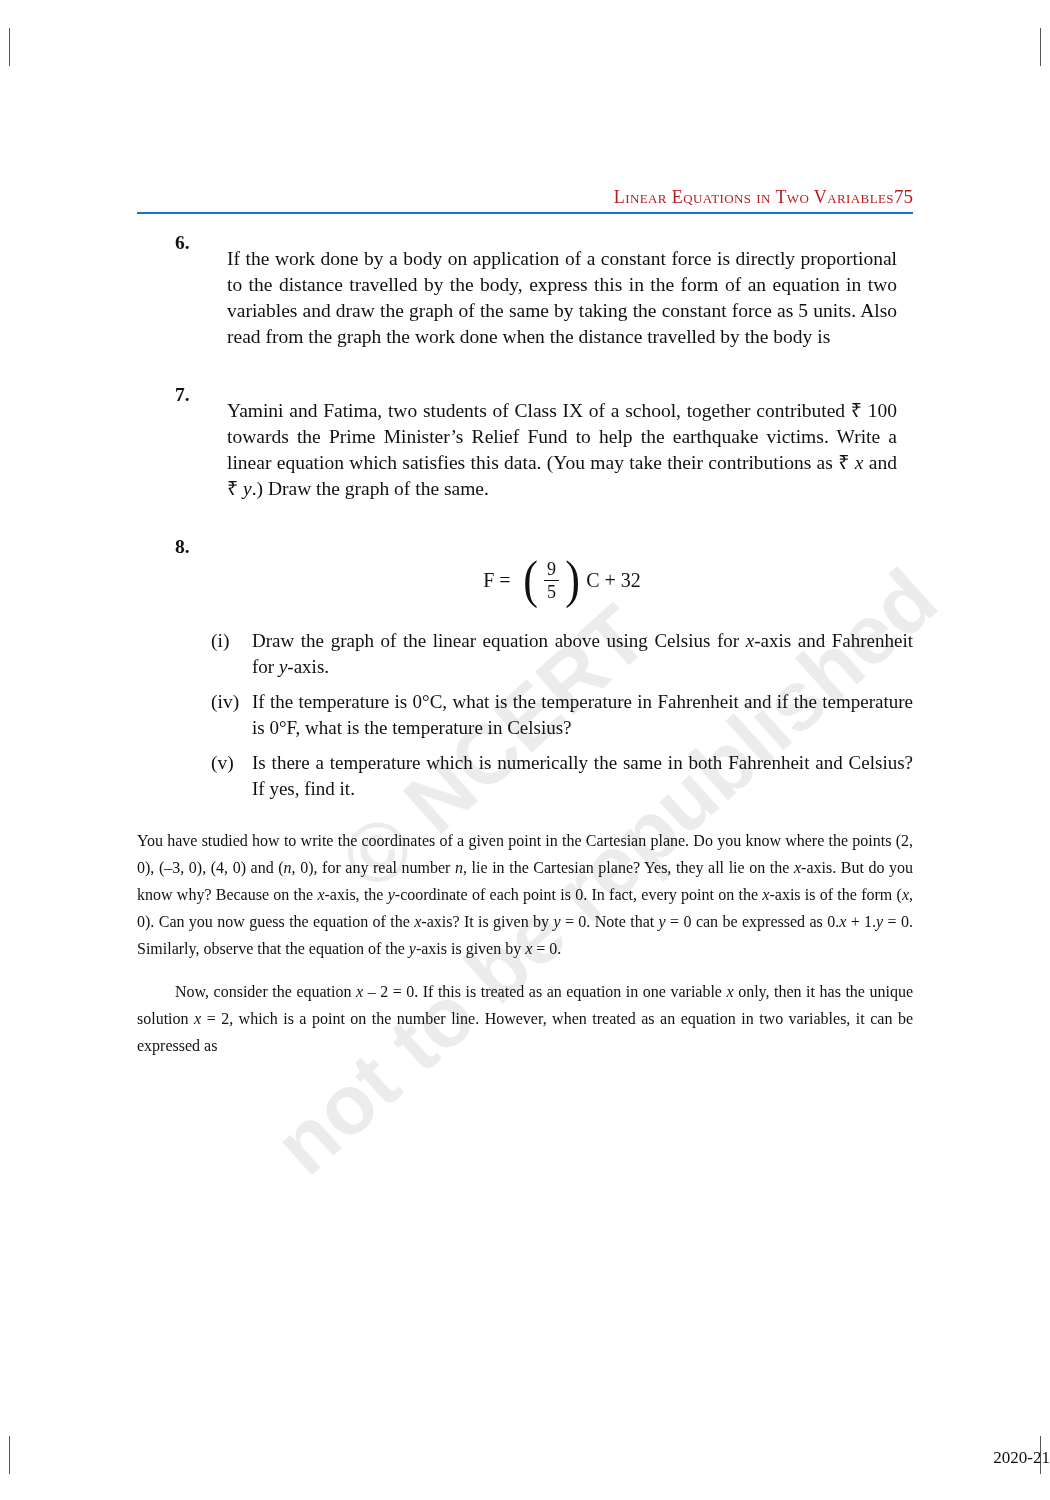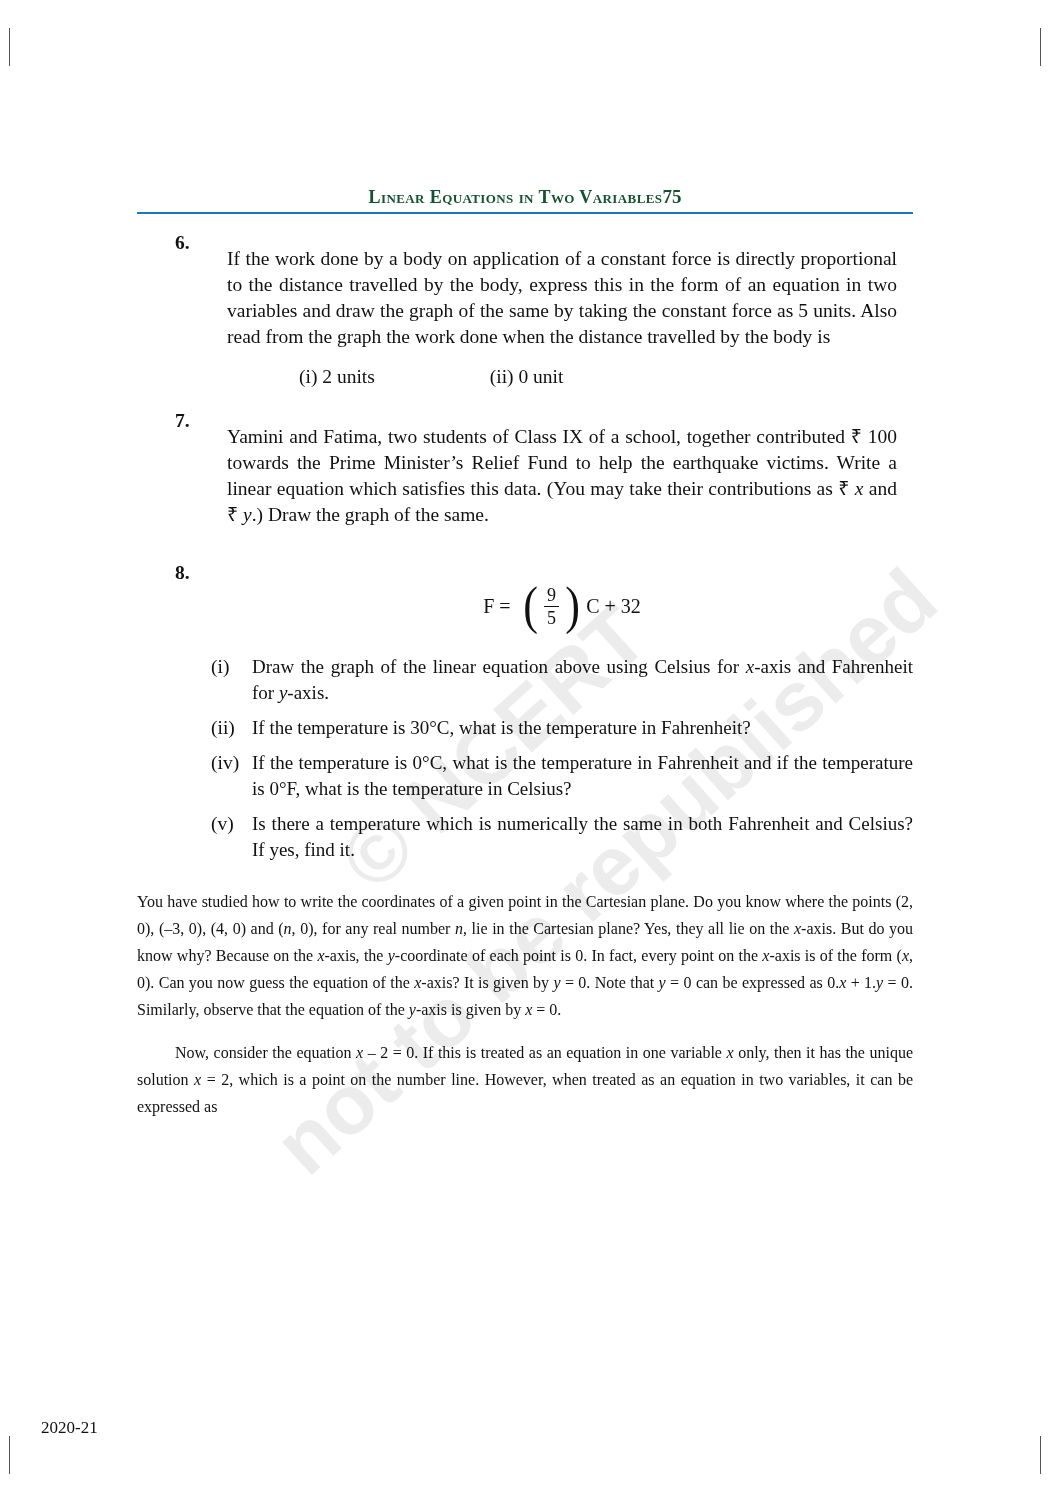--- a/index.html
+++ b/index.html
@@ -38,23 +38,22 @@
     z-index: 0;
     user-select: none;
   }
 
   .content { position: relative; z-index: 1; }
 
   
   .page-header {
     position: absolute;
     left: 137px; right: 137px; top: 186px;
-    display: flex; justify-content: center; align-items: baseline;
-    color: #14532d;
-    font-weight: bold;
+    display: flex; justify-content: flex-end; align-items: baseline;
+    color: #b91c1c;
   }
   .running-head {
     font-variant: small-caps;
     font-size: 18px;
     letter-spacing: 0.4px;
   }
   .page-number { font-size: 19px; }
   .header-rule {
     position: absolute;
     left: 137px; right: 137px; top: 212px;
@@ -135,22 +134,22 @@
     margin: 0 0 16px 0;
     font-size: 16px;
     line-height: 27px;
     text-align: justify;
   }
   .para.indented { text-indent: 38px; }
 
   
   .page-footer {
     position: absolute;
-    left: 0; right: 0; top: 1418px;
-    text-align: left;
+    left: 0; right: 0; top: 1448px;
+    text-align: right;
     font-size: 17px;
     padding-left: 41px;
   }
 </style>
 </head>
 <body>
 
 <div class="page">
 
   <div class="crop tl"></div>
@@ -170,24 +169,20 @@
       <span class="page-number">75</span>
     </header>
     <div class="header-rule"></div>
 
     <main class="main">
 
       <section class="problem">
         <span class="num">6.</span>
         <div class="pbody">
           <p class="ptext">If the work done by a body on application of a constant force is directly proportional to the distance travelled by the body, express this in the form of an equation in two variables and draw the graph of the same by taking the constant force as 5 units. Also read from the graph the work done when the distance travelled by the body is</p>
-          <div class="options">
-            <span class="opt1">(i) 2 units</span>
-            <span class="opt2">(ii) 0 unit</span>
-          </div>
         </div>
       </section>
 
       <section class="problem">
         <span class="num">7.</span>
         <div class="pbody">
           <p class="ptext">Yamini and Fatima, two students of Class IX of a school, together contributed ₹ 100 towards the Prime Minister’s Relief Fund to help the earthquake victims. Write a linear equation which satisfies this data. (You may take their contributions as ₹ <i>x</i> and ₹ <i>y</i>.) Draw the graph of the same.</p>
         </div>
       </section>
 
@@ -205,24 +200,20 @@
             </span>
             <span class="paren">)</span>
             <span class="rhs">C + 32</span>
           </div>
 
           <div class="subitem">
             <span class="slabel">(i)</span>
             <p class="stext">Draw the graph of the linear equation above using Celsius for <i>x</i>-axis and Fahrenheit for <i>y</i>-axis.</p>
           </div>
           <div class="subitem">
-            <span class="slabel">(ii)</span>
-            <p class="stext">If the temperature is 30°C, what is the temperature in Fahrenheit?</p>
-          </div>
-          <div class="subitem">
             <span class="slabel">(iv)</span>
             <p class="stext">If the temperature is 0°C, what is the temperature in Fahrenheit and if the temperature is 0°F, what is the temperature in Celsius?</p>
           </div>
           <div class="subitem">
             <span class="slabel">(v)</span>
             <p class="stext">Is there a temperature which is numerically the same in both Fahrenheit and Celsius? If yes, find it.</p>
           </div>
         </div>
       </section>
 

